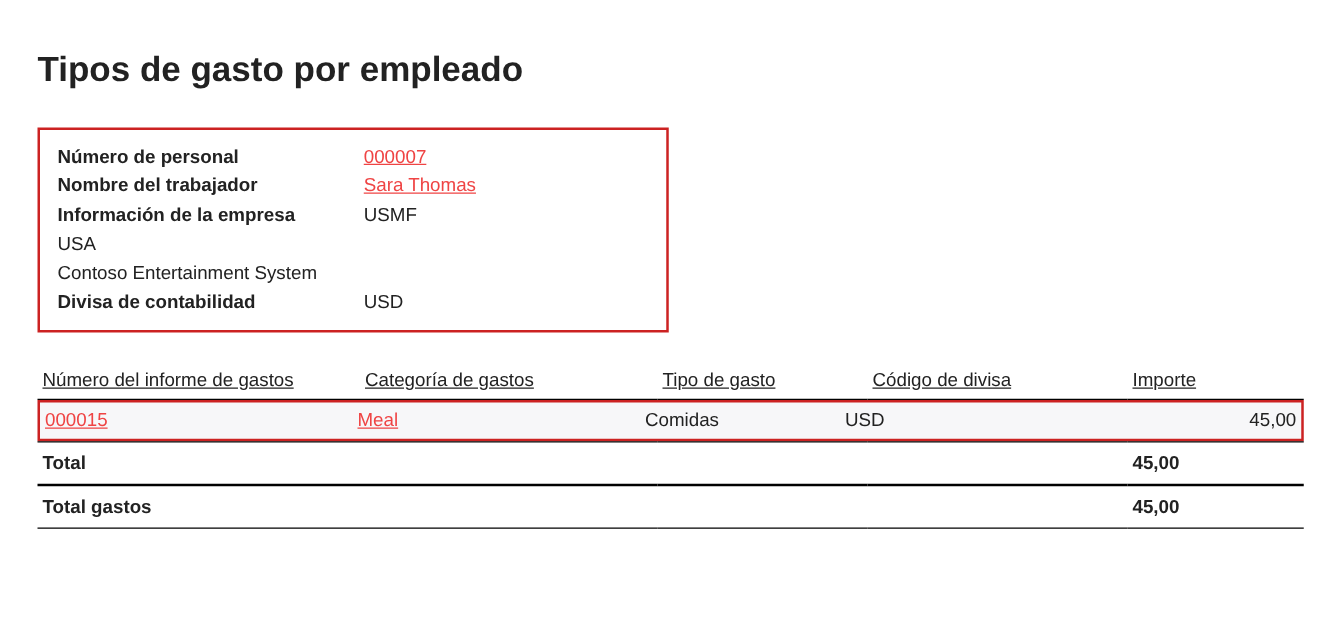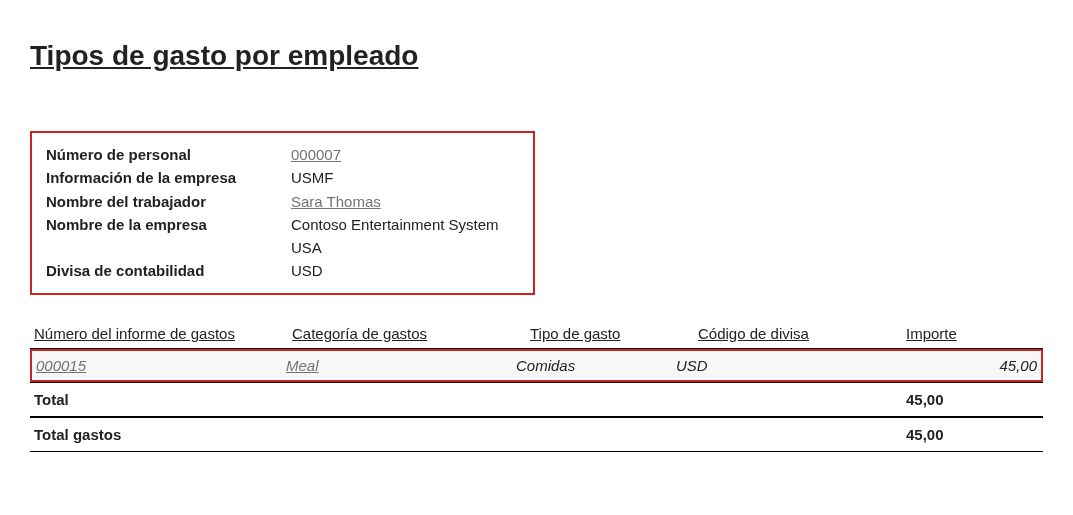--- a/index.html
+++ b/index.html
@@ -7,56 +7,54 @@
     margin: 0;
     padding: 30px;
     color: #222;
     width: 1073px;
     box-sizing: border-box;
   }
   .header-row {
     display: flex;
     justify-content: space-between;
     align-items: center;
-    text-decoration: underline;
   }
   .title {
     font-size: 28px;
     font-weight: 700;
     margin: 10px 0 30px 0;
   }
   .meta {
     text-align: right;
     font-size: 15px;
     line-height: 1.5;
     margin-top: 12px;
   }
   .info-box {
     border: 2px solid #cc2222;
     padding: 10px 14px;
     width: 505px;
     box-sizing: border-box;
     margin-bottom: 24px;
-    margin-top: 29px;
   }
   .info-row {
     display: flex;
     align-items: flex-start;
     line-height: 1.55;
     font-size: 15px;
   }
   .info-label {
     font-weight: 700;
     width: 245px;
     flex: 0 0 245px;
   }
   .info-value {
   }
   a.linklike {
-    color: #737373;
+    color: #ef4444;
     text-decoration: underline;
     cursor: pointer;
   }
   table.expense {
     width: 100%;
     border-collapse: collapse;
     font-size: 15px;
   }
   table.expense th {
     text-align: left;
@@ -73,21 +71,20 @@
   }
   .datarow-inner {
     border: 2px solid #cc2222;
     display: flex;
     align-items: center;
     background: #f7f7f9;
     padding: 6px 4px;
   }
   .cell {
     flex: 0 0 auto;
-    font-style: italic;
   }
   .c1 { width: 250px; }
   .c2 { width: 230px; }
   .c3 { width: 160px; }
   .c4 { width: 200px; }
   .c5 { flex: 1 1 auto; text-align: right; }
   .totals td {
     padding: 8px 4px;
     border-top: 1.5px solid #000;
     font-weight: 700;
@@ -104,32 +101,31 @@
 <div class="header-row">
   <div class="title">Tipos de gasto por empleado</div>
 </div>
 
 <div class="info-box">
   <div class="info-row">
     <div class="info-label">Número de personal</div>
     <div class="info-value"><a class="linklike">000007</a></div>
   </div>
   <div class="info-row">
+    <div class="info-label">Nombre del trabajador</div>
+    <div class="info-value"><a class="linklike">Sara Thomas</a></div>
+  </div>
+  <div class="info-row">
     <div class="info-label">Información de la empresa</div>
     <div class="info-value">USMF</div>
   </div>
   <div class="info-row">
-    <div class="info-label">Nombre del trabajador</div>
-    <div class="info-value"><a class="linklike">Sara Thomas</a></div>
-  </div>
-  <div class="info-row">
-    <div class="info-label">Nombre de la empresa</div>
     <div class="info-value">
+      <div>USA</div>
       <div>Contoso Entertainment System</div>
-      <div>USA</div>
     </div>
   </div>
   <div class="info-row">
     <div class="info-label">Divisa de contabilidad</div>
     <div class="info-value">USD</div>
   </div>
 </div>
 
 <table class="expense">
   <thead>

